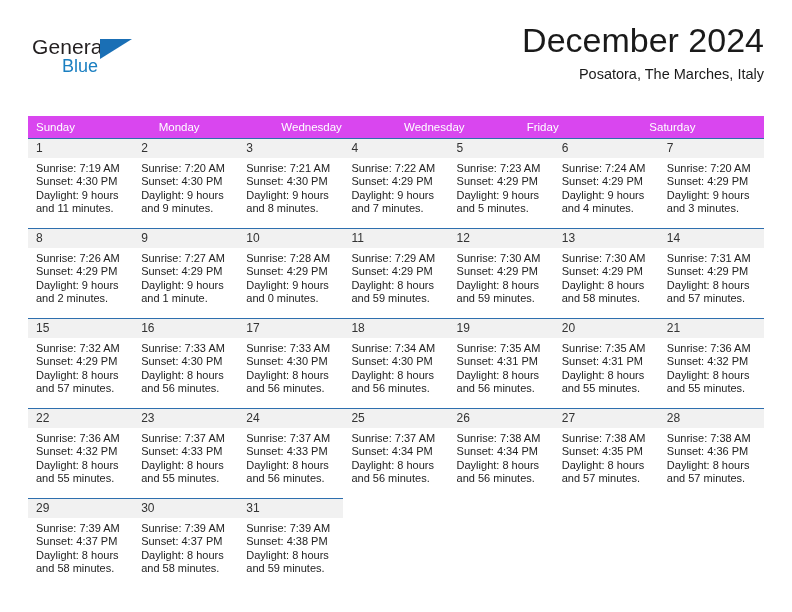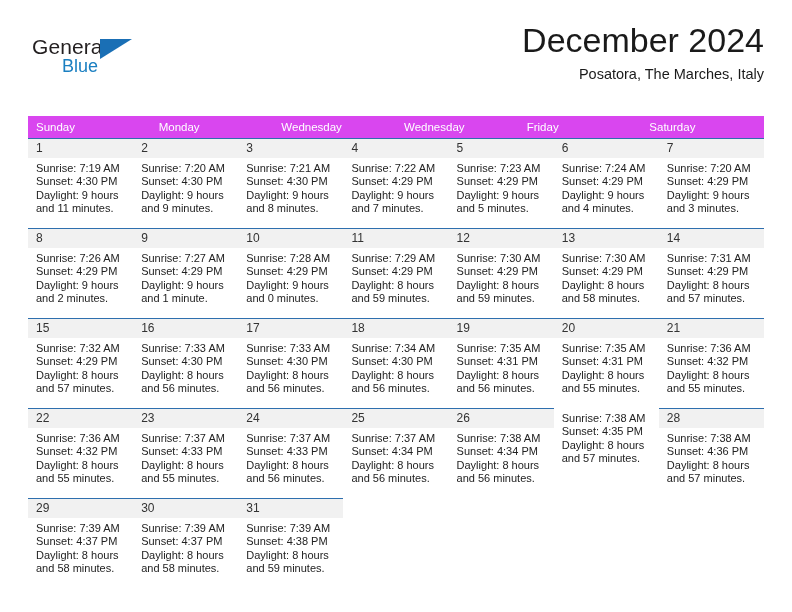--- a/index.html
+++ b/index.html
@@ -410,20 +410,21 @@
           <div class="day filled">
             <div class="daynum">26</div>
             <div class="dayinfo">
               <div>Sunrise: 7:38 AM</div>
               <div>Sunset: 4:34 PM</div>
               <div>Daylight: 8 hours</div>
               <div>and 56 minutes.</div>
             </div>
           </div>
           <div class="day filled">
+            <div class="daynum">27</div>
             <div class="dayinfo">
               <div>Sunrise: 7:38 AM</div>
               <div>Sunset: 4:35 PM</div>
               <div>Daylight: 8 hours</div>
               <div>and 57 minutes.</div>
             </div>
           </div>
           <div class="day filled">
             <div class="daynum">28</div>
             <div class="dayinfo">

